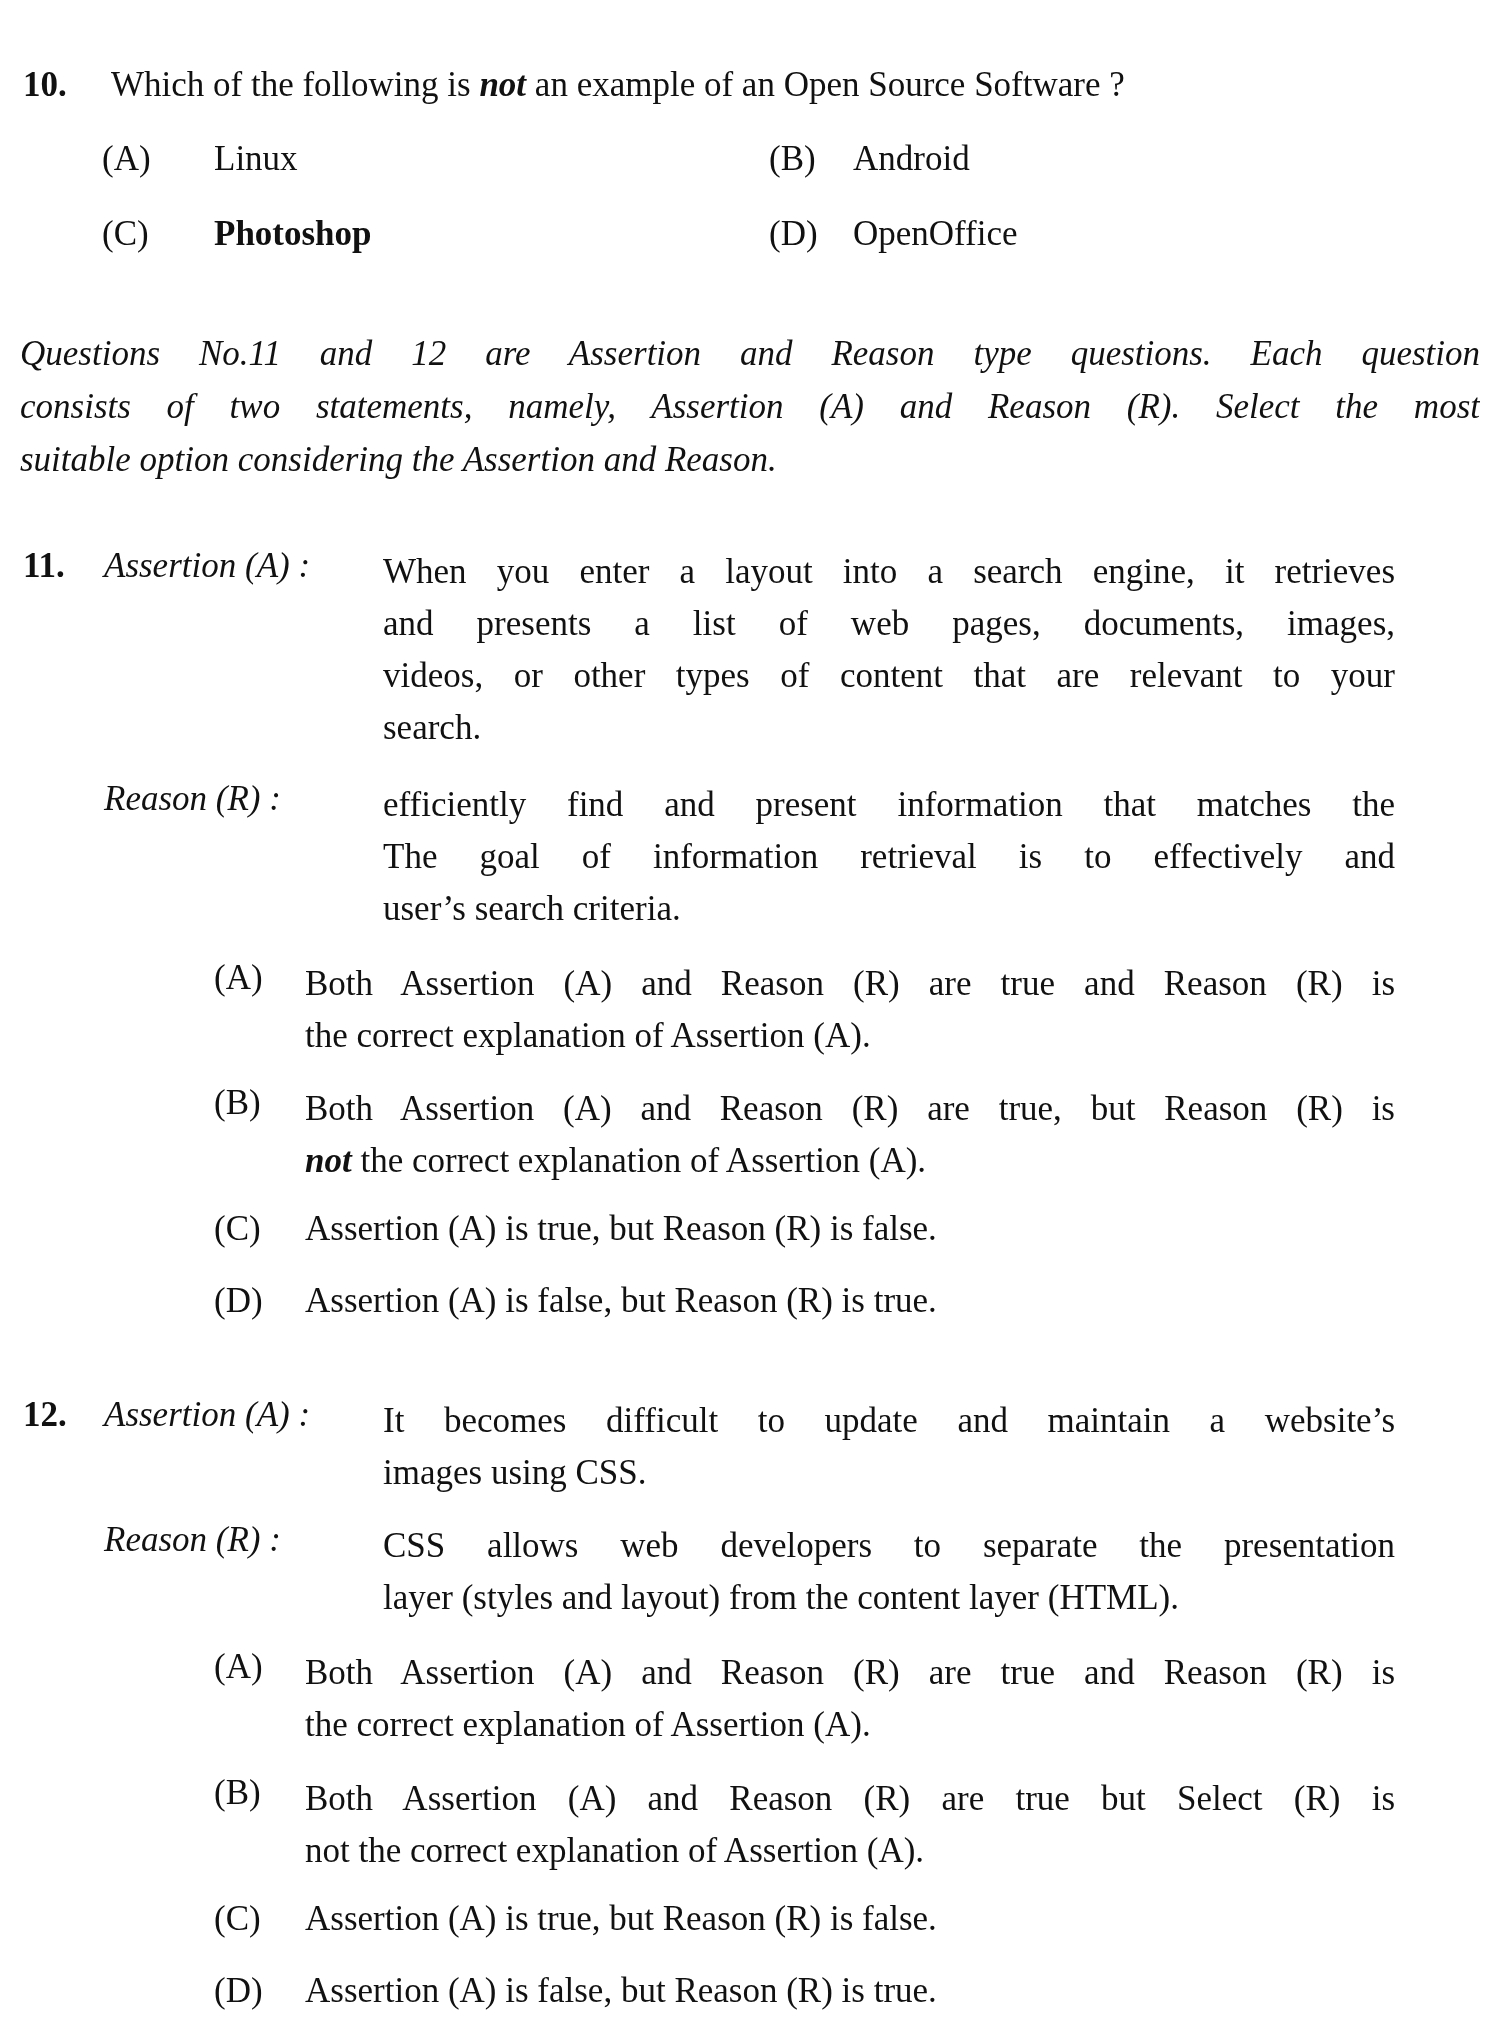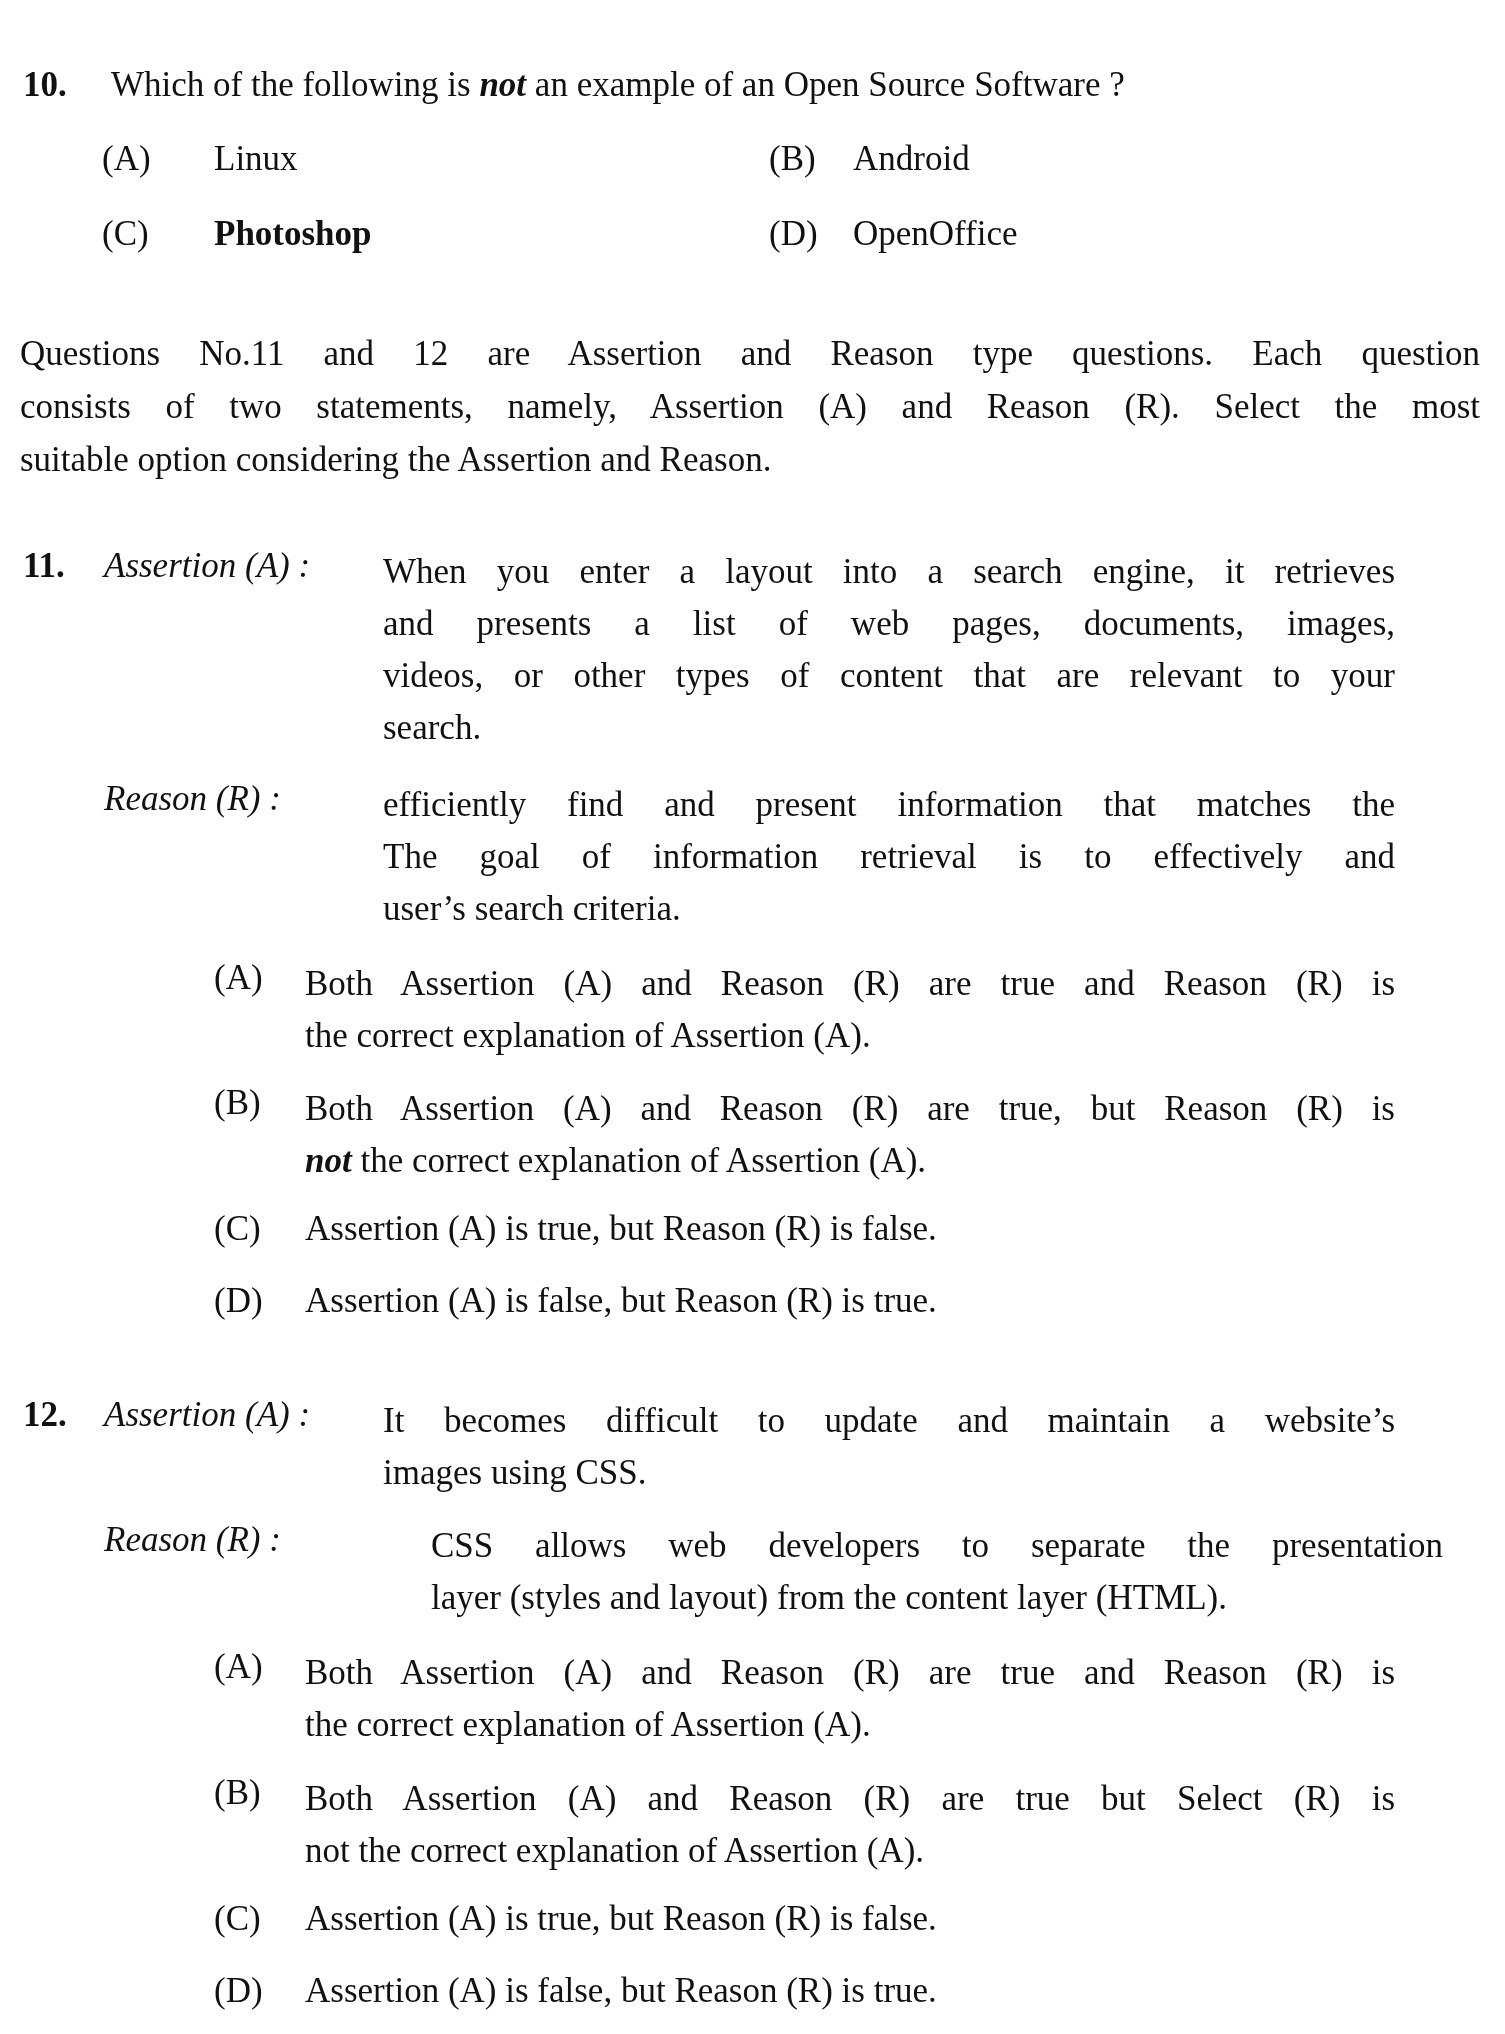--- a/index.html
+++ b/index.html
@@ -9,21 +9,21 @@
     color:#111;
     font-size:35px;
   }
   .abs { position:absolute; white-space:nowrap; }
   .num { font-weight:bold; }
   .it { font-style:italic; }
   .bi { font-weight:bold; font-style:italic; }
   .block { position:absolute; line-height:52px; }
   .block .row { height:52px; display:block; white-space:nowrap; }
   .block .row.j { text-align:justify; text-align-last:justify; white-space:normal; overflow:hidden; }
-  .instr { position:absolute; left:20px; width:1460px; line-height:53px; }
+  .instr { position:absolute; left:20px; width:1460px; font-style:italic; line-height:53px; }
   .instr .row { display:block; height:53px; white-space:nowrap; }
   .instr .row.j { text-align:justify; text-align-last:justify; white-space:normal; overflow:hidden; }
 </style>
 </head>
 <body>
 
 <div>
   <span class="abs num" style="left:23px; top:65px;">10.</span>
   <span class="abs" style="left:111px; top:65px;"><span>Which of the following is </span><span class="bi">not</span><span> an example of an Open Source Software ?</span></span>
 
@@ -94,21 +94,21 @@
 
 <div>
   <span class="abs num" style="left:23px; top:1395px;">12.</span>
   <span class="abs it" style="left:104px; top:1395px;">Assertion (A) :</span>
   <div class="block" style="left:383px; top:1395px; width:1012px;">
     <span class="row j">It becomes difficult to update and maintain a website’s</span>
     <span class="row">images using CSS.</span>
   </div>
 
   <span class="abs it" style="left:104px; top:1520px;">Reason (R) :</span>
-  <div class="block" style="left:383px; top:1520px; width:1012px;margin-left:48px;">
+  <div class="block" style="left:383px; top:1520px; width:1012px;">
     <span class="row j">CSS allows web developers to separate the presentation</span>
     <span class="row">layer (styles and layout) from the content layer (HTML).</span>
   </div>
 
   <div>
     <span class="abs" style="left:214px; top:1647px;">(A)</span>
     <div class="block" style="left:305px; top:1647px; width:1090px;">
       <span class="row j">Both Assertion (A) and Reason (R) are true and Reason (R) is</span>
       <span class="row">the correct explanation of Assertion (A).</span>
     </div>

